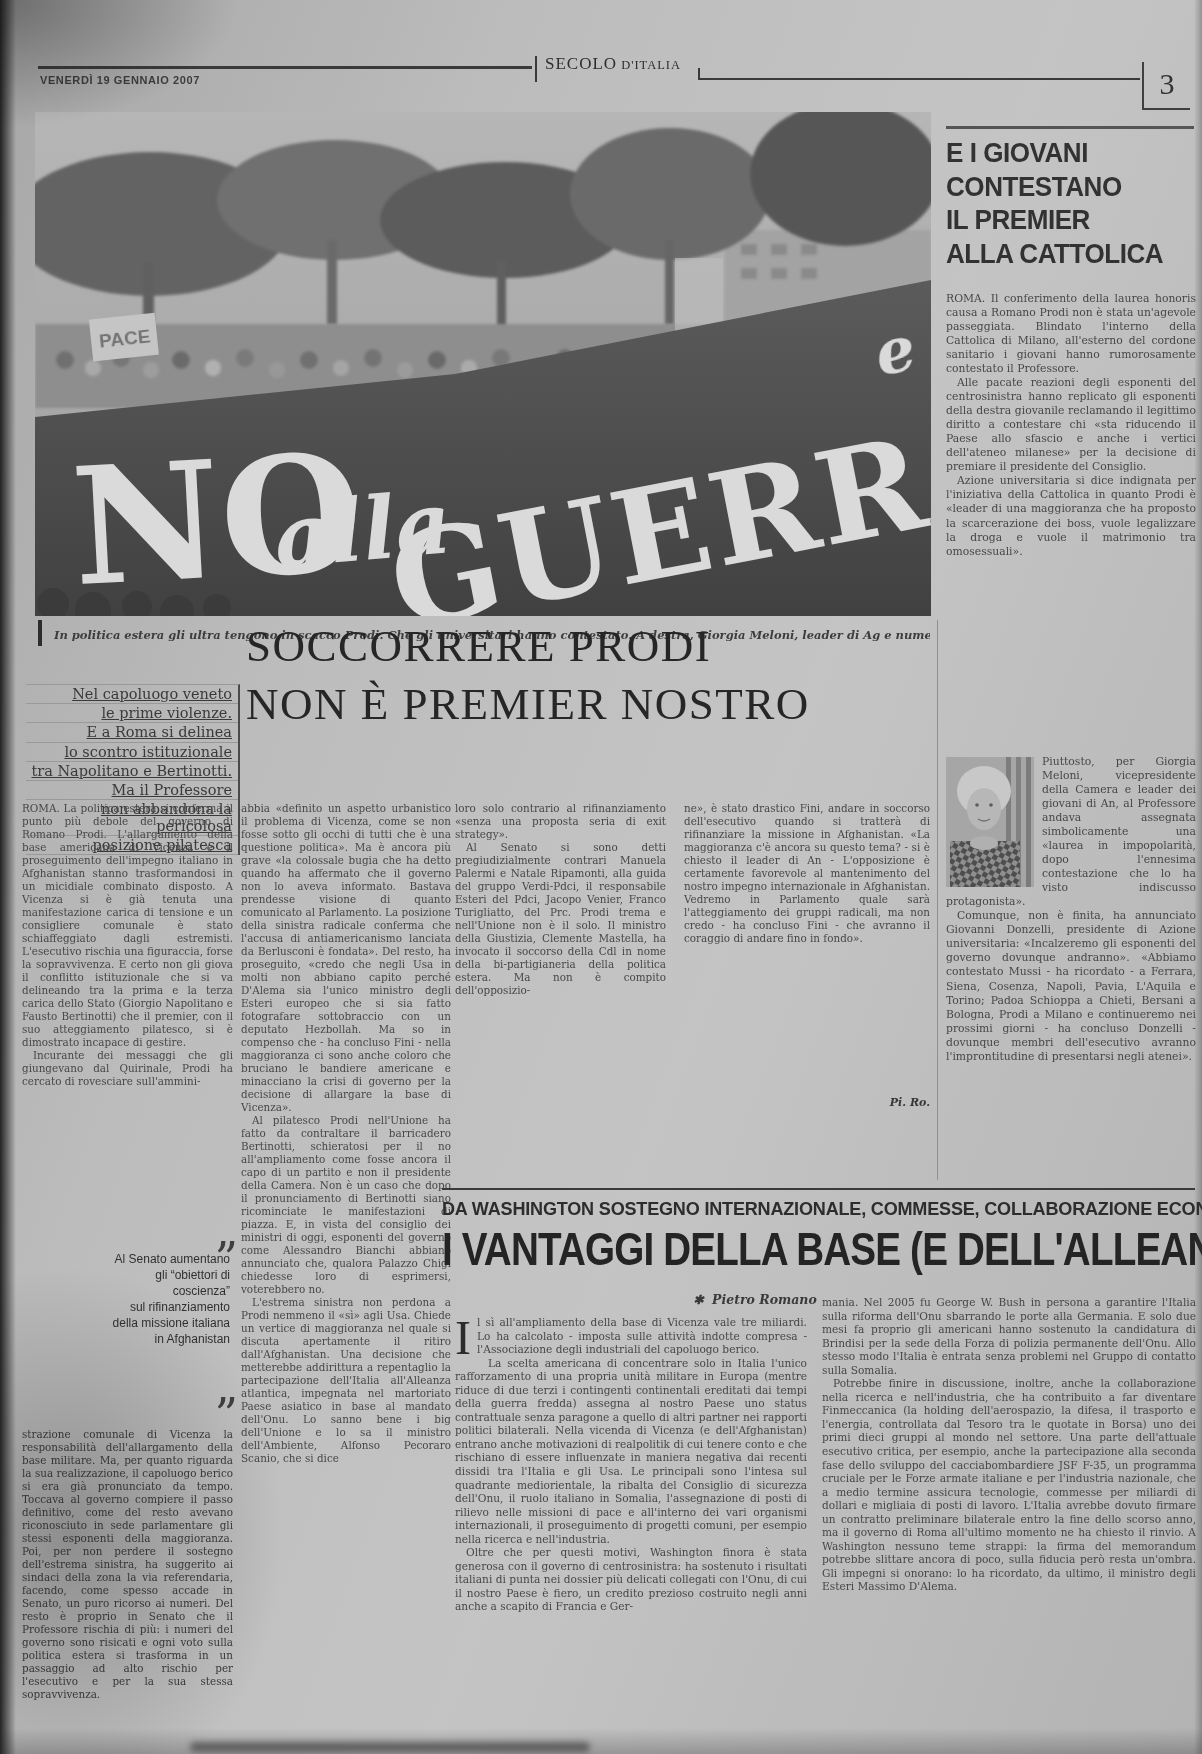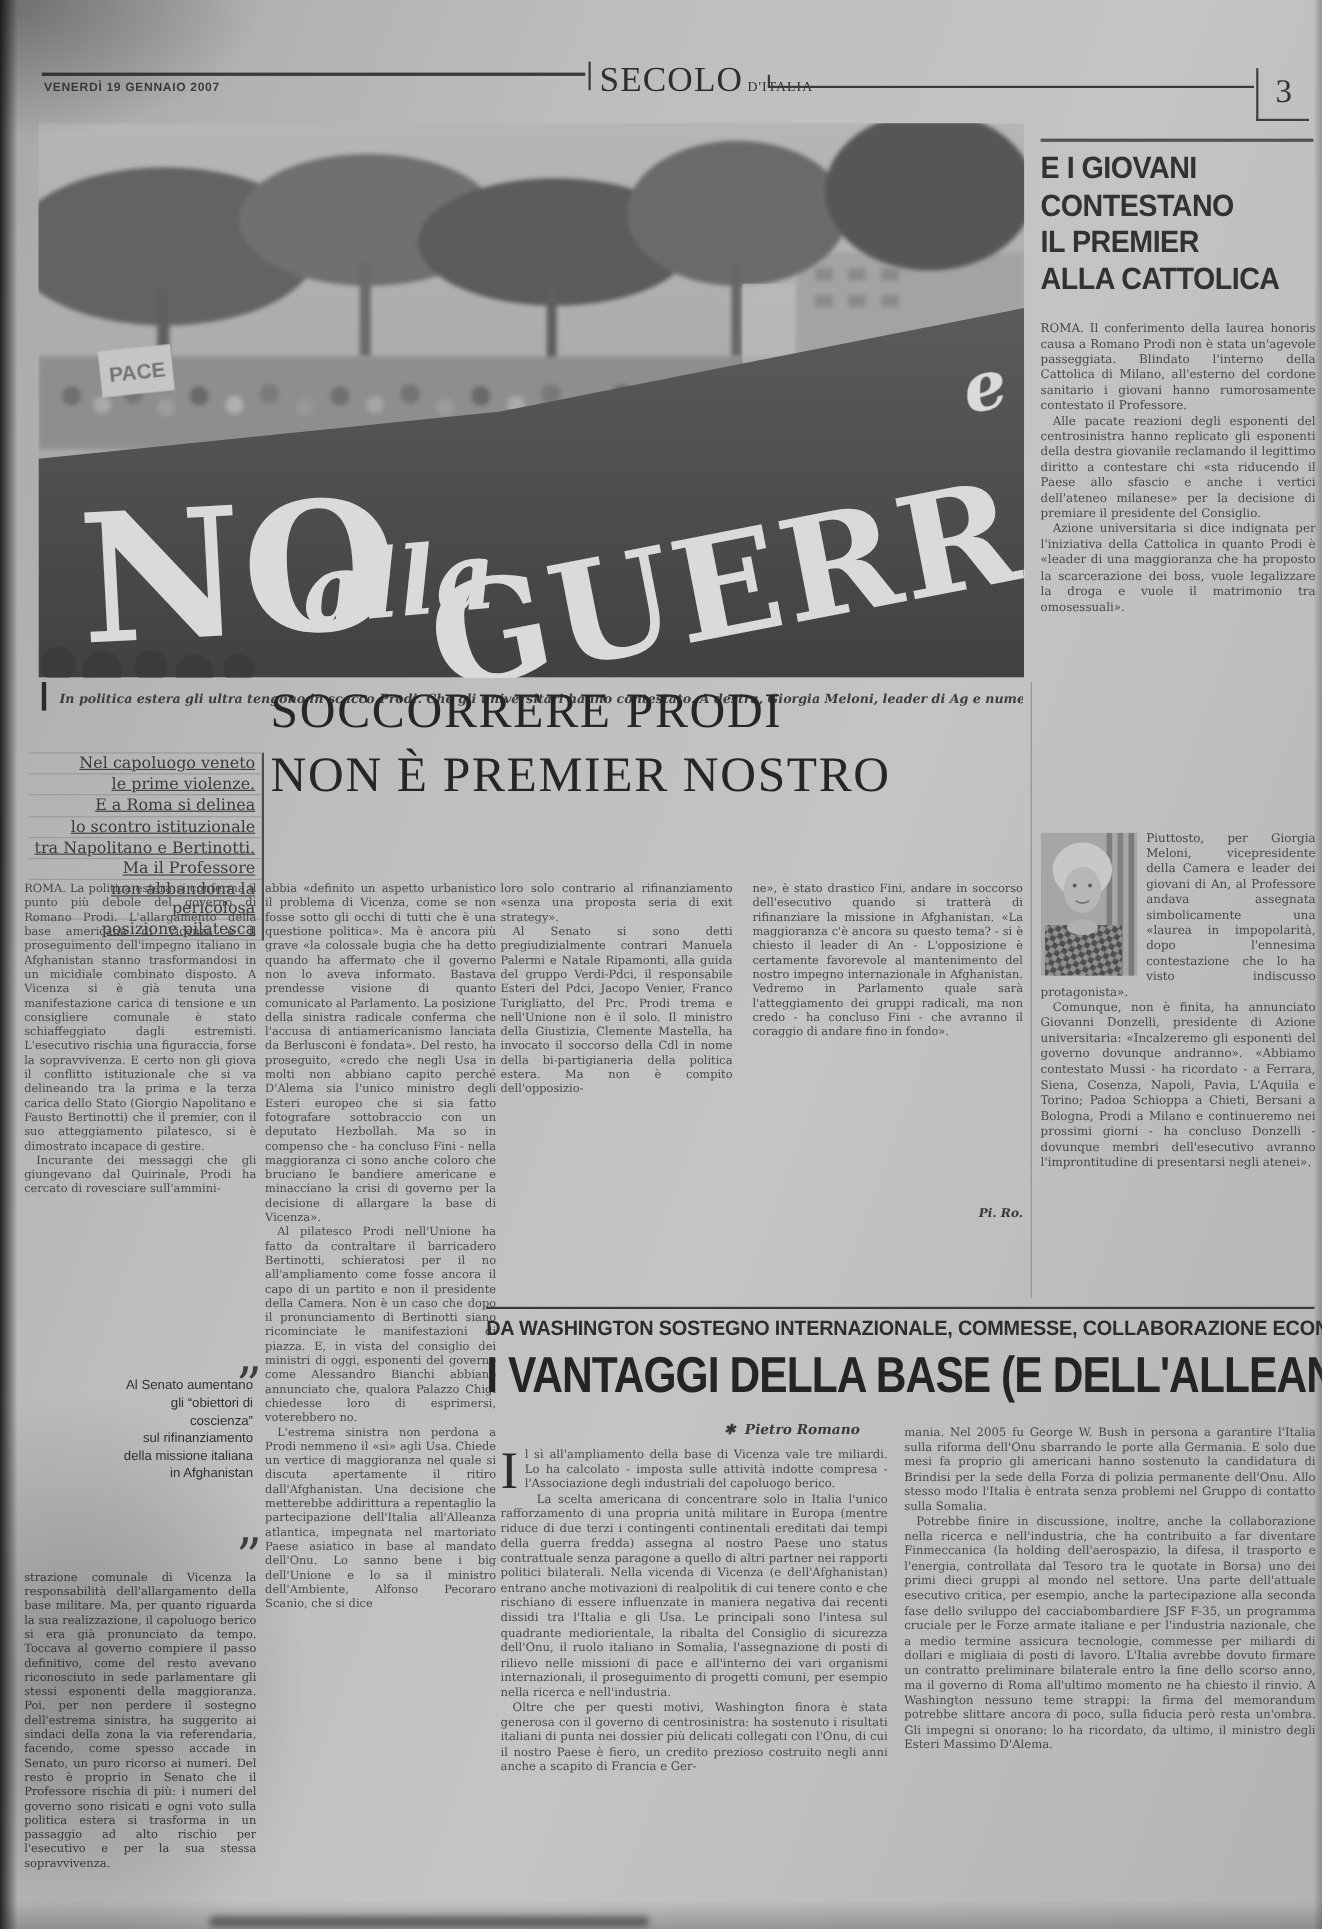--- a/index.html
+++ b/index.html
@@ -7,21 +7,21 @@
         background:linear-gradient(110deg,#a7a7a7 0%,#bdbdbd 30%,#c4c4c4 58%,#b3b3b3 100%);
         font-family:"DejaVu Serif", serif;color:#474747;}
   .abs{position:absolute;}
   .hr{background:#3a3a3a;}
   .vr{background:#8f8f8f;}
 
   
   .date-label{font-family:"Liberation Sans",sans-serif;font-weight:bold;font-size:11px;
               letter-spacing:.6px;color:#3c3c3c;}
   .masthead{font-family:"Liberation Serif",serif;color:#2e2e2e;white-space:nowrap;}
-  .masthead .big{font-size:32px;letter-spacing:1px;}
+  .masthead .big{font-size:17px;letter-spacing:1px;}
   .masthead .small{font-size:12.5px;letter-spacing:1px;}
   .pagenum{font-family:"Liberation Serif",serif;font-size:30px;color:#333;
            border-left:2px solid #3f3f3f;border-bottom:2px solid #3f3f3f;
            text-align:center;line-height:44px;}
 
   
   .caption{font-style:italic;font-weight:bold;font-size:11.5px;color:#3d3d3d;white-space:nowrap;overflow:hidden;}
 
   
   .summary{border-top:1px solid #999;border-right:2px solid #4a4a4a;}
@@ -276,21 +276,21 @@
     <div>
         <p>Piuttosto, per Giorgia Meloni, vicepresidente della Camera e leader dei giovani di An, al Professore andava assegnata simbolicamente una «laurea in impopolarità, dopo l'ennesima contestazione che lo ha visto indiscusso protagonista».</p>
         <p>Comunque, non è finita, ha annunciato Giovanni Donzelli, presidente di Azione universitaria: «Incalzeremo gli esponenti del governo dovunque andranno». «Abbiamo contestato Mussi - ha ricordato - a Ferrara, Siena, Cosenza, Napoli, Pavia, L'Aquila e Torino; Padoa Schioppa a Chieti, Bersani a Bologna, Prodi a Milano e continueremo nei prossimi giorni - ha concluso Donzelli - dovunque membri dell'esecutivo avranno l'improntitudine di presentarsi negli atenei».</p>
       </div>
   </div>
 
   <div class="abs hr" style="left:442px;top:1188px;width:753px;height:2px;"></div>
   <div class="abs kicker" style="left:442px;top:1198px;width:755px;">DA WASHINGTON SOSTEGNO INTERNAZIONALE, COMMESSE, COLLABORAZIONE ECONOMICA</div>
   <div class="abs bheadline" style="left:442px;top:1222px;width:760px;">I VANTAGGI DELLA BASE (E DELL'ALLEANZA)</div>
 
-  <div class="abs byline" style="left:540px;top:1292px;width:360px;">
+  <div class="abs byline" style="left:575px;top:1292px;width:360px;">
     <span>✱</span>
     <span style="margin-left:4px;">Pietro Romano</span>
   </div>
 
   <div class="abs bodytext dropcap" style="left:455px;top:1316px;width:352px;height:424px;font-size:10.6px;line-height:1.28;">
       <p>Il sì all'ampliamento della base di Vicenza vale tre miliardi. Lo ha calcolato - imposta sulle attività indotte compresa - l'Associazione degli industriali del capoluogo berico.</p>
       <p>La scelta americana di concentrare solo in Italia l'unico rafforzamento di una propria unità militare in Europa (mentre riduce di due terzi i contingenti continentali ereditati dai tempi della guerra fredda) assegna al nostro Paese uno status contrattuale senza paragone a quello di altri partner nei rapporti politici bilaterali. Nella vicenda di Vicenza (e dell'Afghanistan) entrano anche motivazioni di realpolitik di cui tenere conto e che rischiano di essere influenzate in maniera negativa dai recenti dissidi tra l'Italia e gli Usa. Le principali sono l'intesa sul quadrante mediorientale, la ribalta del Consiglio di sicurezza dell'Onu, il ruolo italiano in Somalia, l'assegnazione di posti di rilievo nelle missioni di pace e all'interno dei vari organismi internazionali, il proseguimento di progetti comuni, per esempio nella ricerca e nell'industria.</p>
       <p>Oltre che per questi motivi, Washington finora è stata generosa con il governo di centrosinistra: ha sostenuto i risultati italiani di punta nei dossier più delicati collegati con l'Onu, di cui il nostro Paese è fiero, un credito prezioso costruito negli anni anche a scapito di Francia e Ger-</p>
     </div>
 

